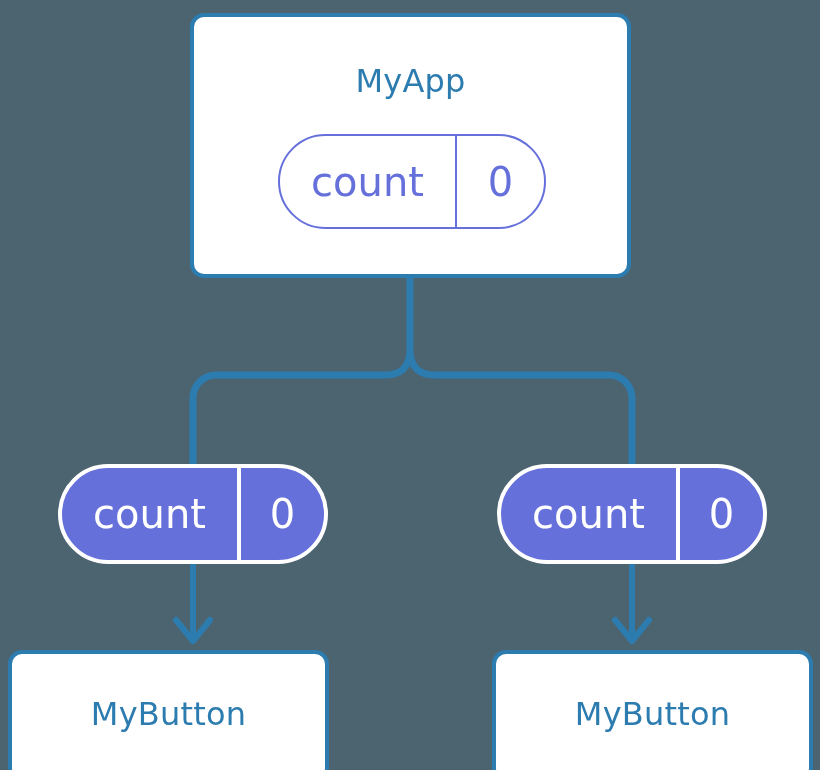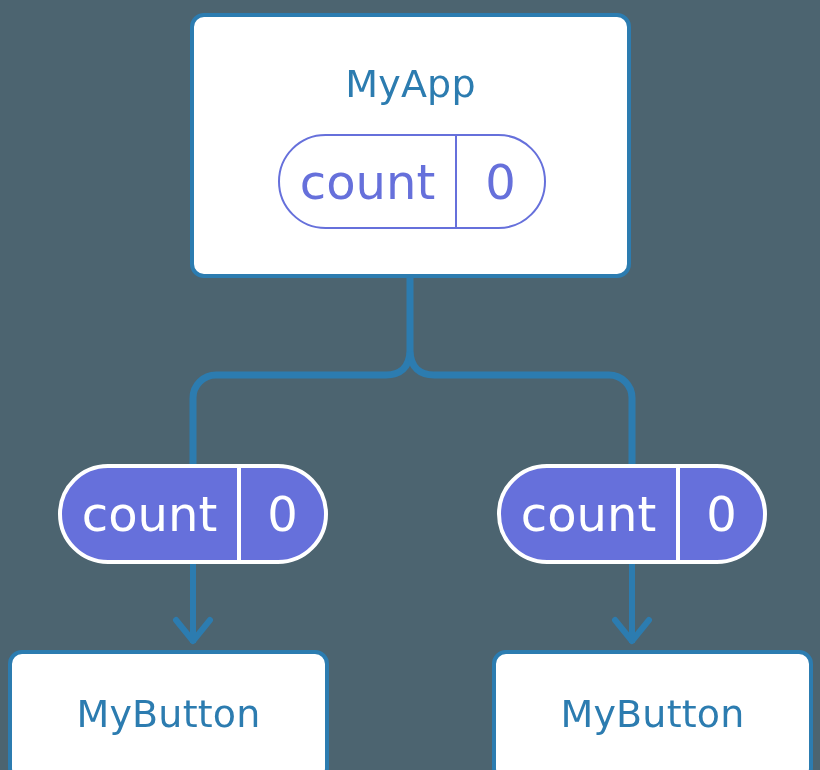--- a/index.html
+++ b/index.html
@@ -32,21 +32,21 @@
     z-index: 2;
     background: #ffffff;
     border: 4px solid #2c7cb0;
     border-radius: 14px;
     box-sizing: border-box;
     display: flex;
     justify-content: center;
   }
   .comp-title {
     color: #2c7cb0;
-    font-size: 38px;
+    font-size: 32px;
     letter-spacing: 0.2px;
     line-height: 1;
     white-space: nowrap;
   }
 
   #app-box {
     left: 190px;
     top: 13px;
     width: 441px;
     height: 265px;
@@ -78,21 +78,21 @@
     box-sizing: border-box;
     display: flex;
     align-items: stretch;
     border-radius: 999px;
     overflow: hidden;
   }
   .pill-key, .pill-val {
     display: flex;
     align-items: center;
     justify-content: center;
-    font-size: 48px;
+    font-size: 40px;
     line-height: 1;
     box-sizing: border-box;
     white-space: nowrap;
   }
   .pill-key { flex: none; }
   .pill-val { flex: 1 1 auto; }
 
   
   .pill.outline {
     border: 2px solid #6670db;

